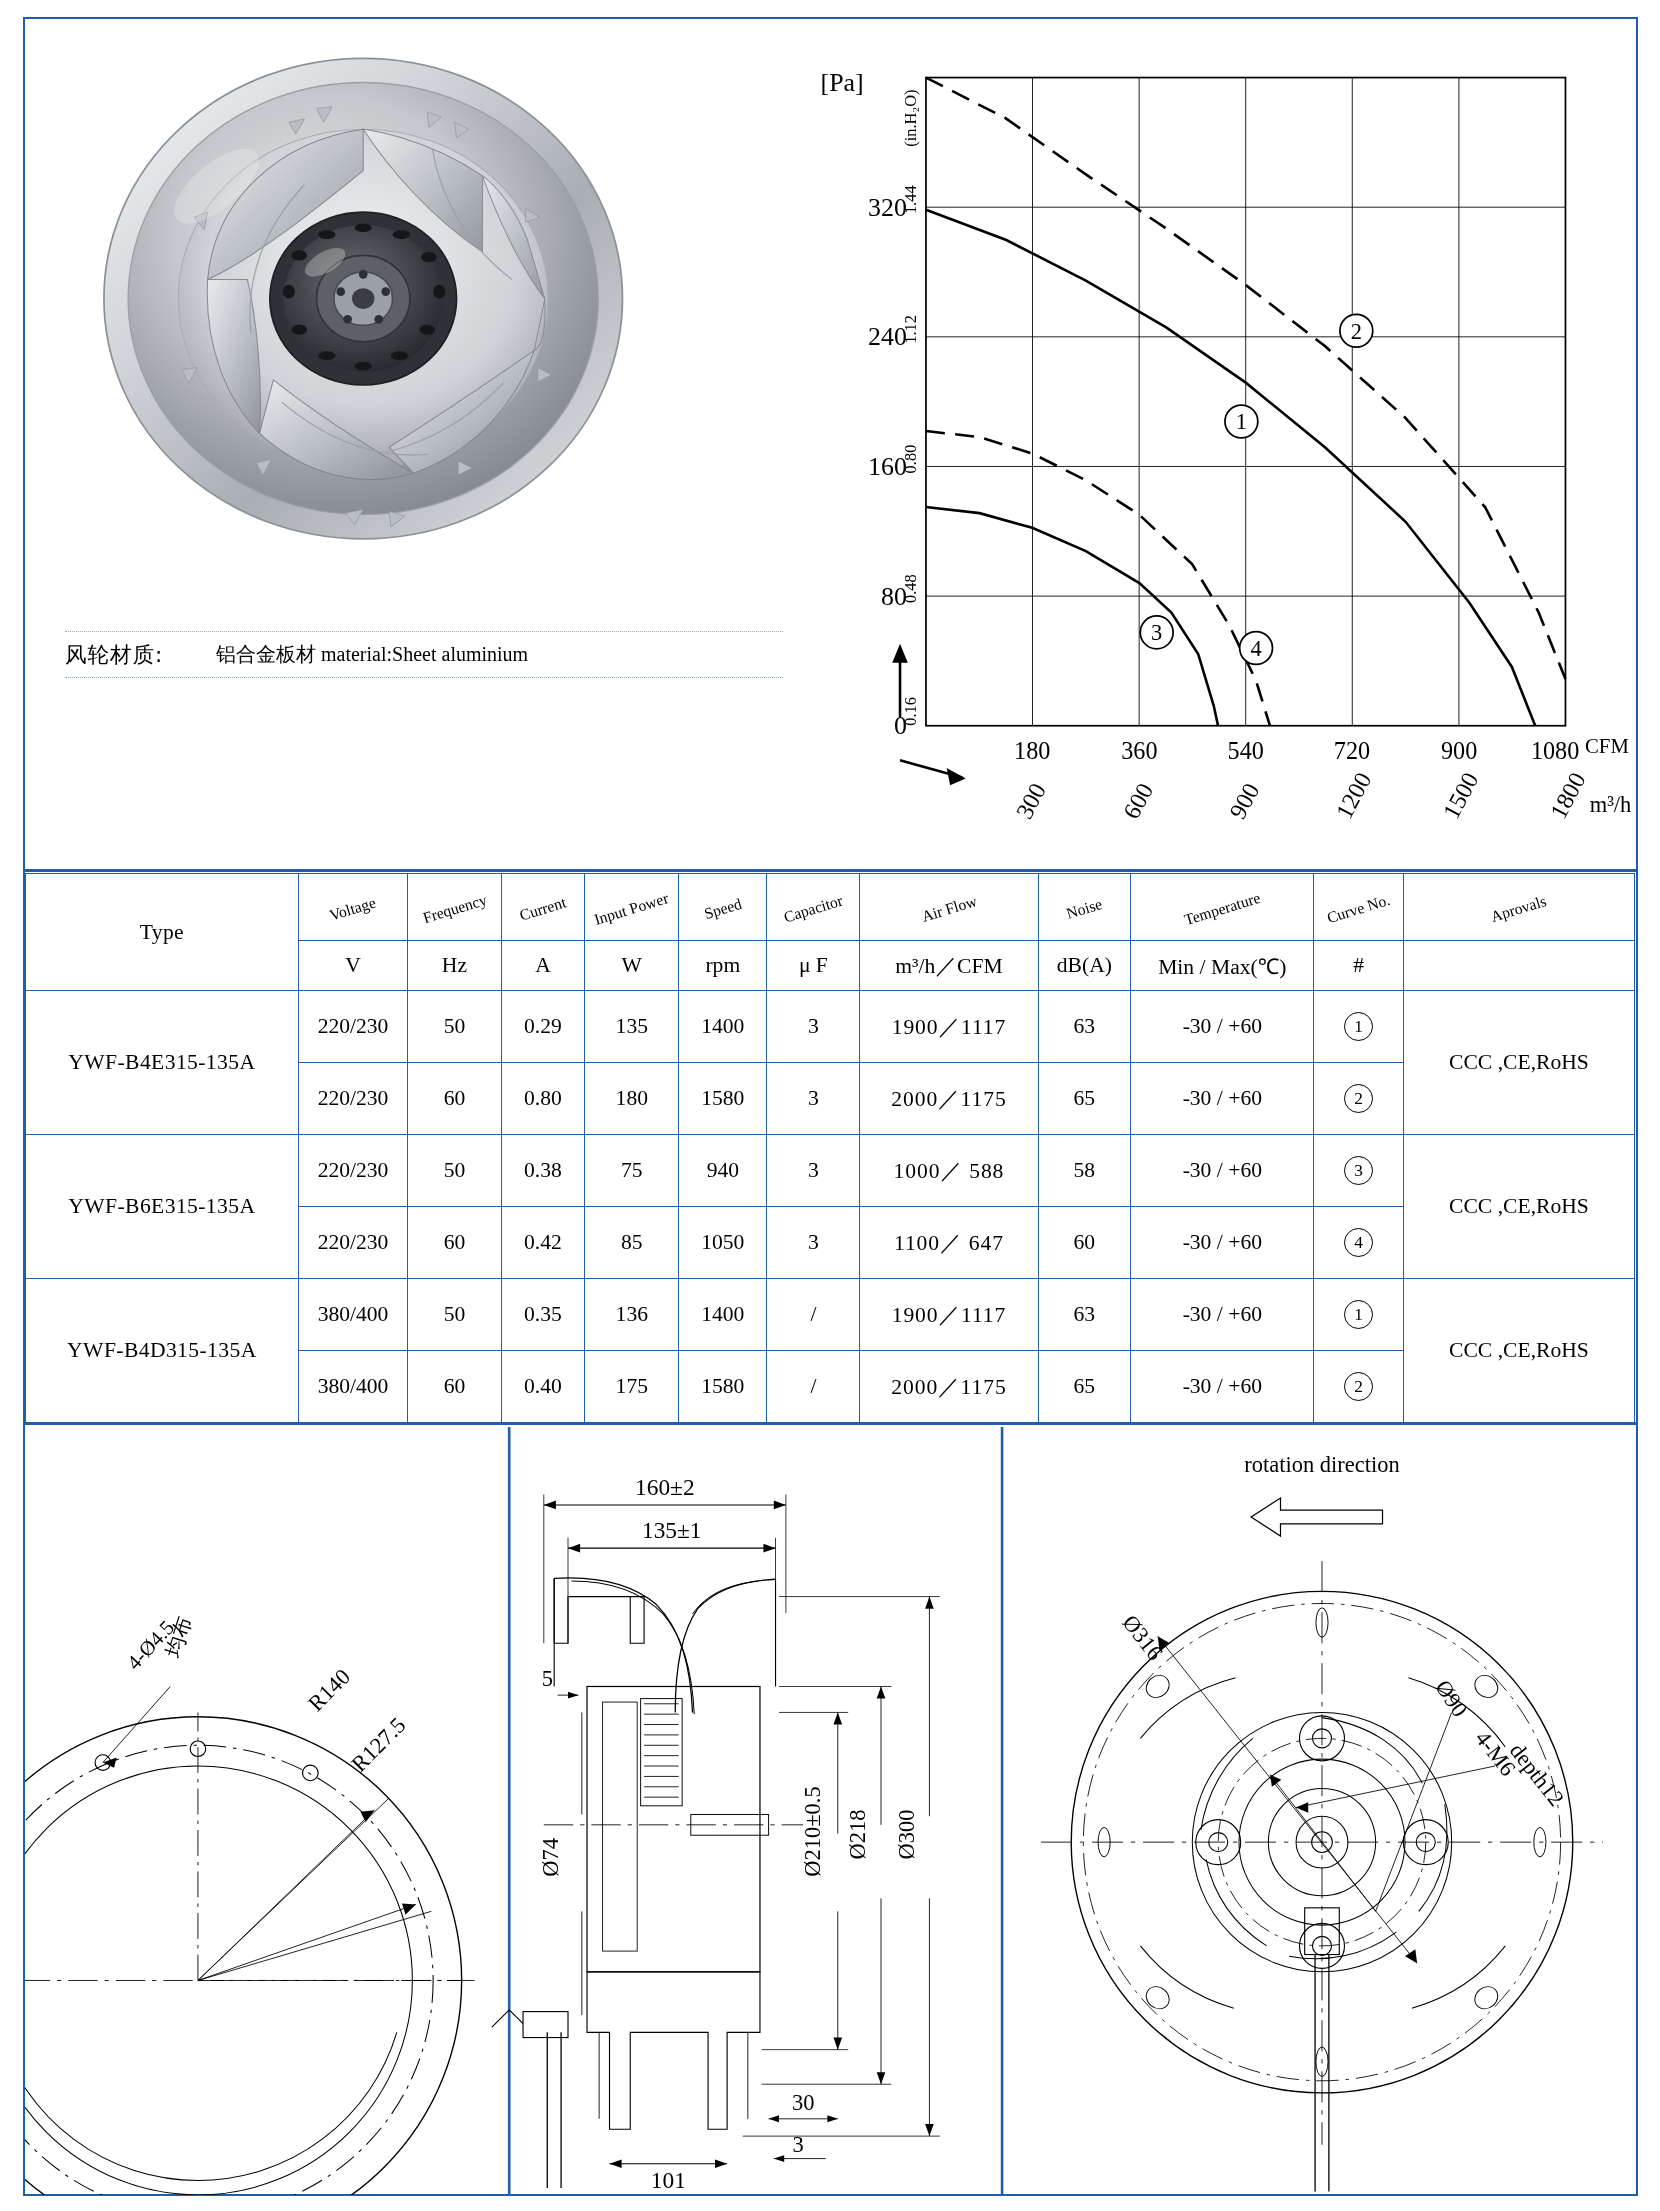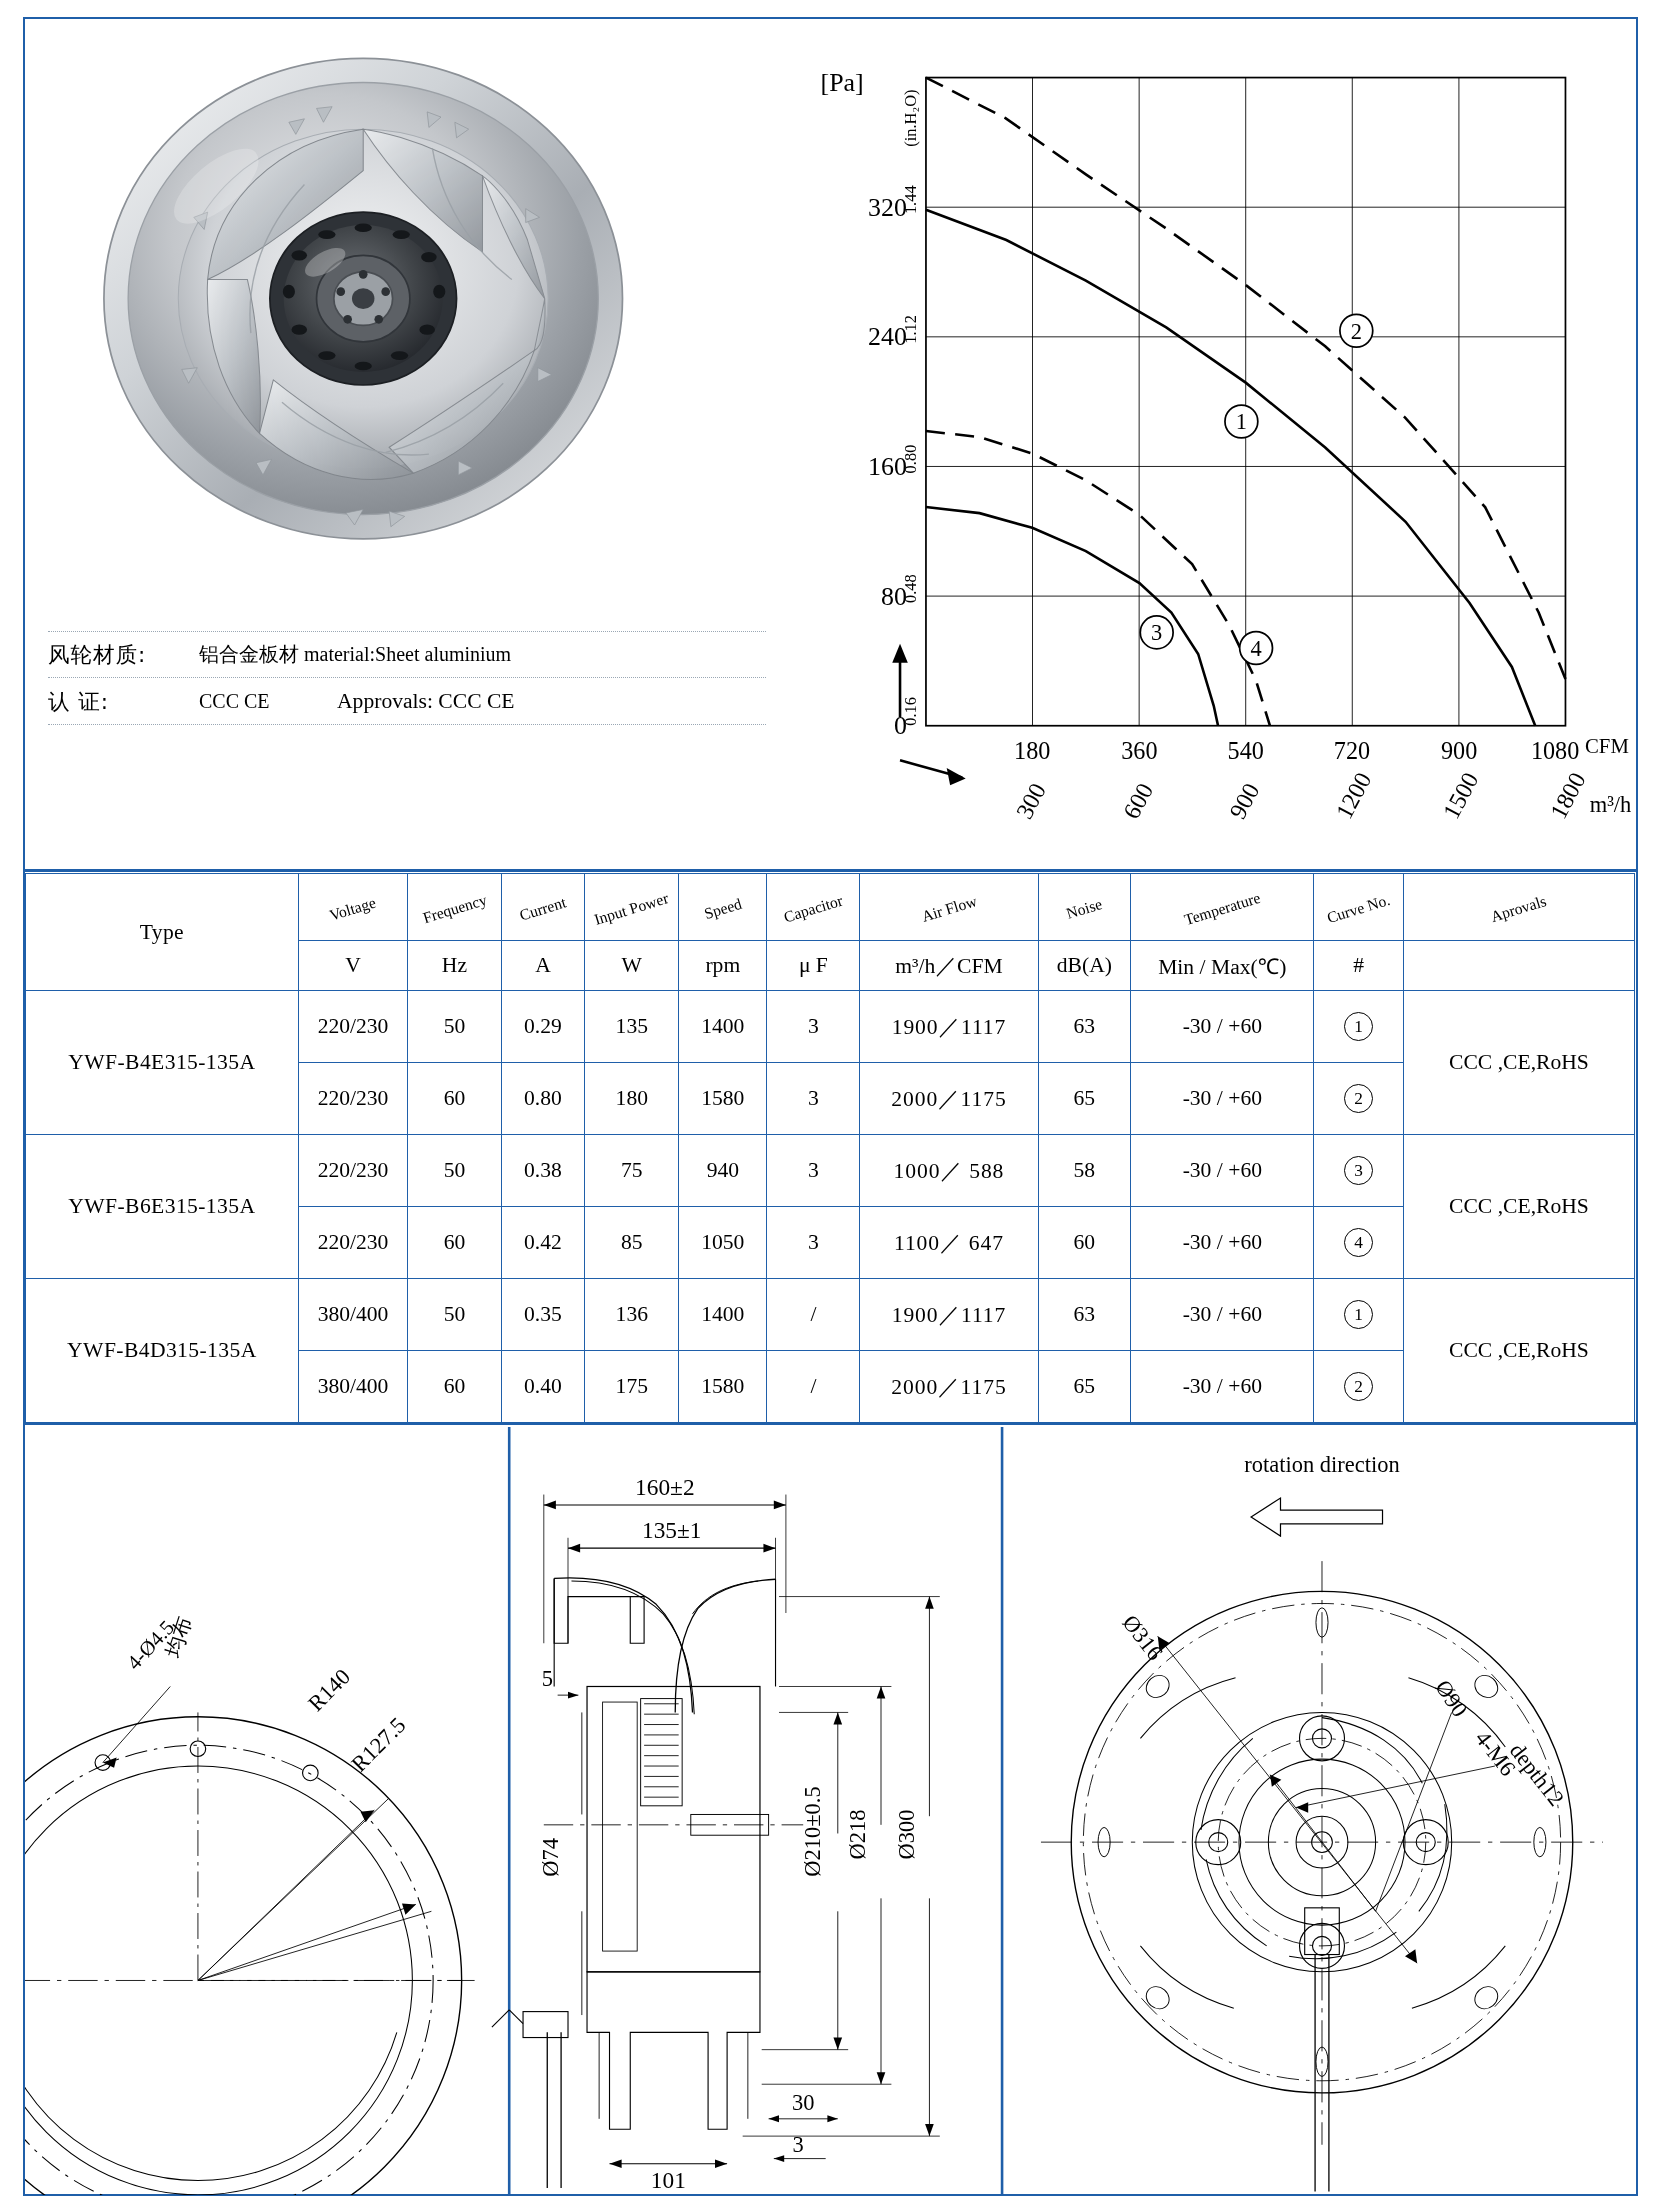--- a/index.html
+++ b/index.html
@@ -24,21 +24,21 @@
     position:absolute; background:#1f5fa9;
   }
 
   
   .photo-wrap {
     position:absolute; left:78px; top:39px; width:605px; height:571px;
   }
   .imp-svg { position:absolute; left:0; top:0; }
 
   .spec-list {
-    position:absolute; left:48px; top:631px; width:718px; height:190px;
+    position:absolute; left:65px; top:631px; width:718px; height:190px;
   }
   .spec-row {
     position:relative; height:47px;
     border-bottom:0.9px dotted #9aa7b4;
     display:flex; align-items:center;
   }
   .spec-row:first-child { border-top:0.9px dotted #9aa7b4; }
   .spec-cn {
     width:151px; font-size:21.6px; letter-spacing:0.9px;
     font-family:"DejaVu Sans", sans-serif;
@@ -199,25 +199,20 @@
       <ellipse cx="286" cy="258" rx="26" ry="12" fill="#ffffff" opacity="0.28" transform="rotate(-30 286 258)"></ellipse>
       <ellipse cx="160" cy="170" rx="60" ry="26" fill="#ffffff" opacity="0.22" transform="rotate(-40 160 170)"></ellipse>
     </svg>
   </div>
 
   <div class="spec-list">
     <div class="spec-row">
       <span class="spec-cn">风轮材质:</span>
       <span class="spec-en">铝合金板材 material:Sheet aluminium</span>
     </div>
-    <div class="spec-row">
-      <span class="spec-cn">认    证:</span>
-      <span class="spec-en" style="width:138px">CCC CE</span>
-      <span class="spec-en serif">Approvals: CCC   CE</span>
-    </div>
   </div>
 
   <div class="chart-area">
     <svg class="chart-svg" width="865" height="821" viewBox="0 0 1000 950">
 
       <rect x="180" y="40" width="740" height="750" fill="#ffffff" stroke="#000" stroke-width="2"></rect>
 
       <g stroke="#000" stroke-width="1">
         <line x1="303.3" y1="40" x2="303.3" y2="790"></line>
         <line x1="426.7" y1="40" x2="426.7" y2="790"></line>

